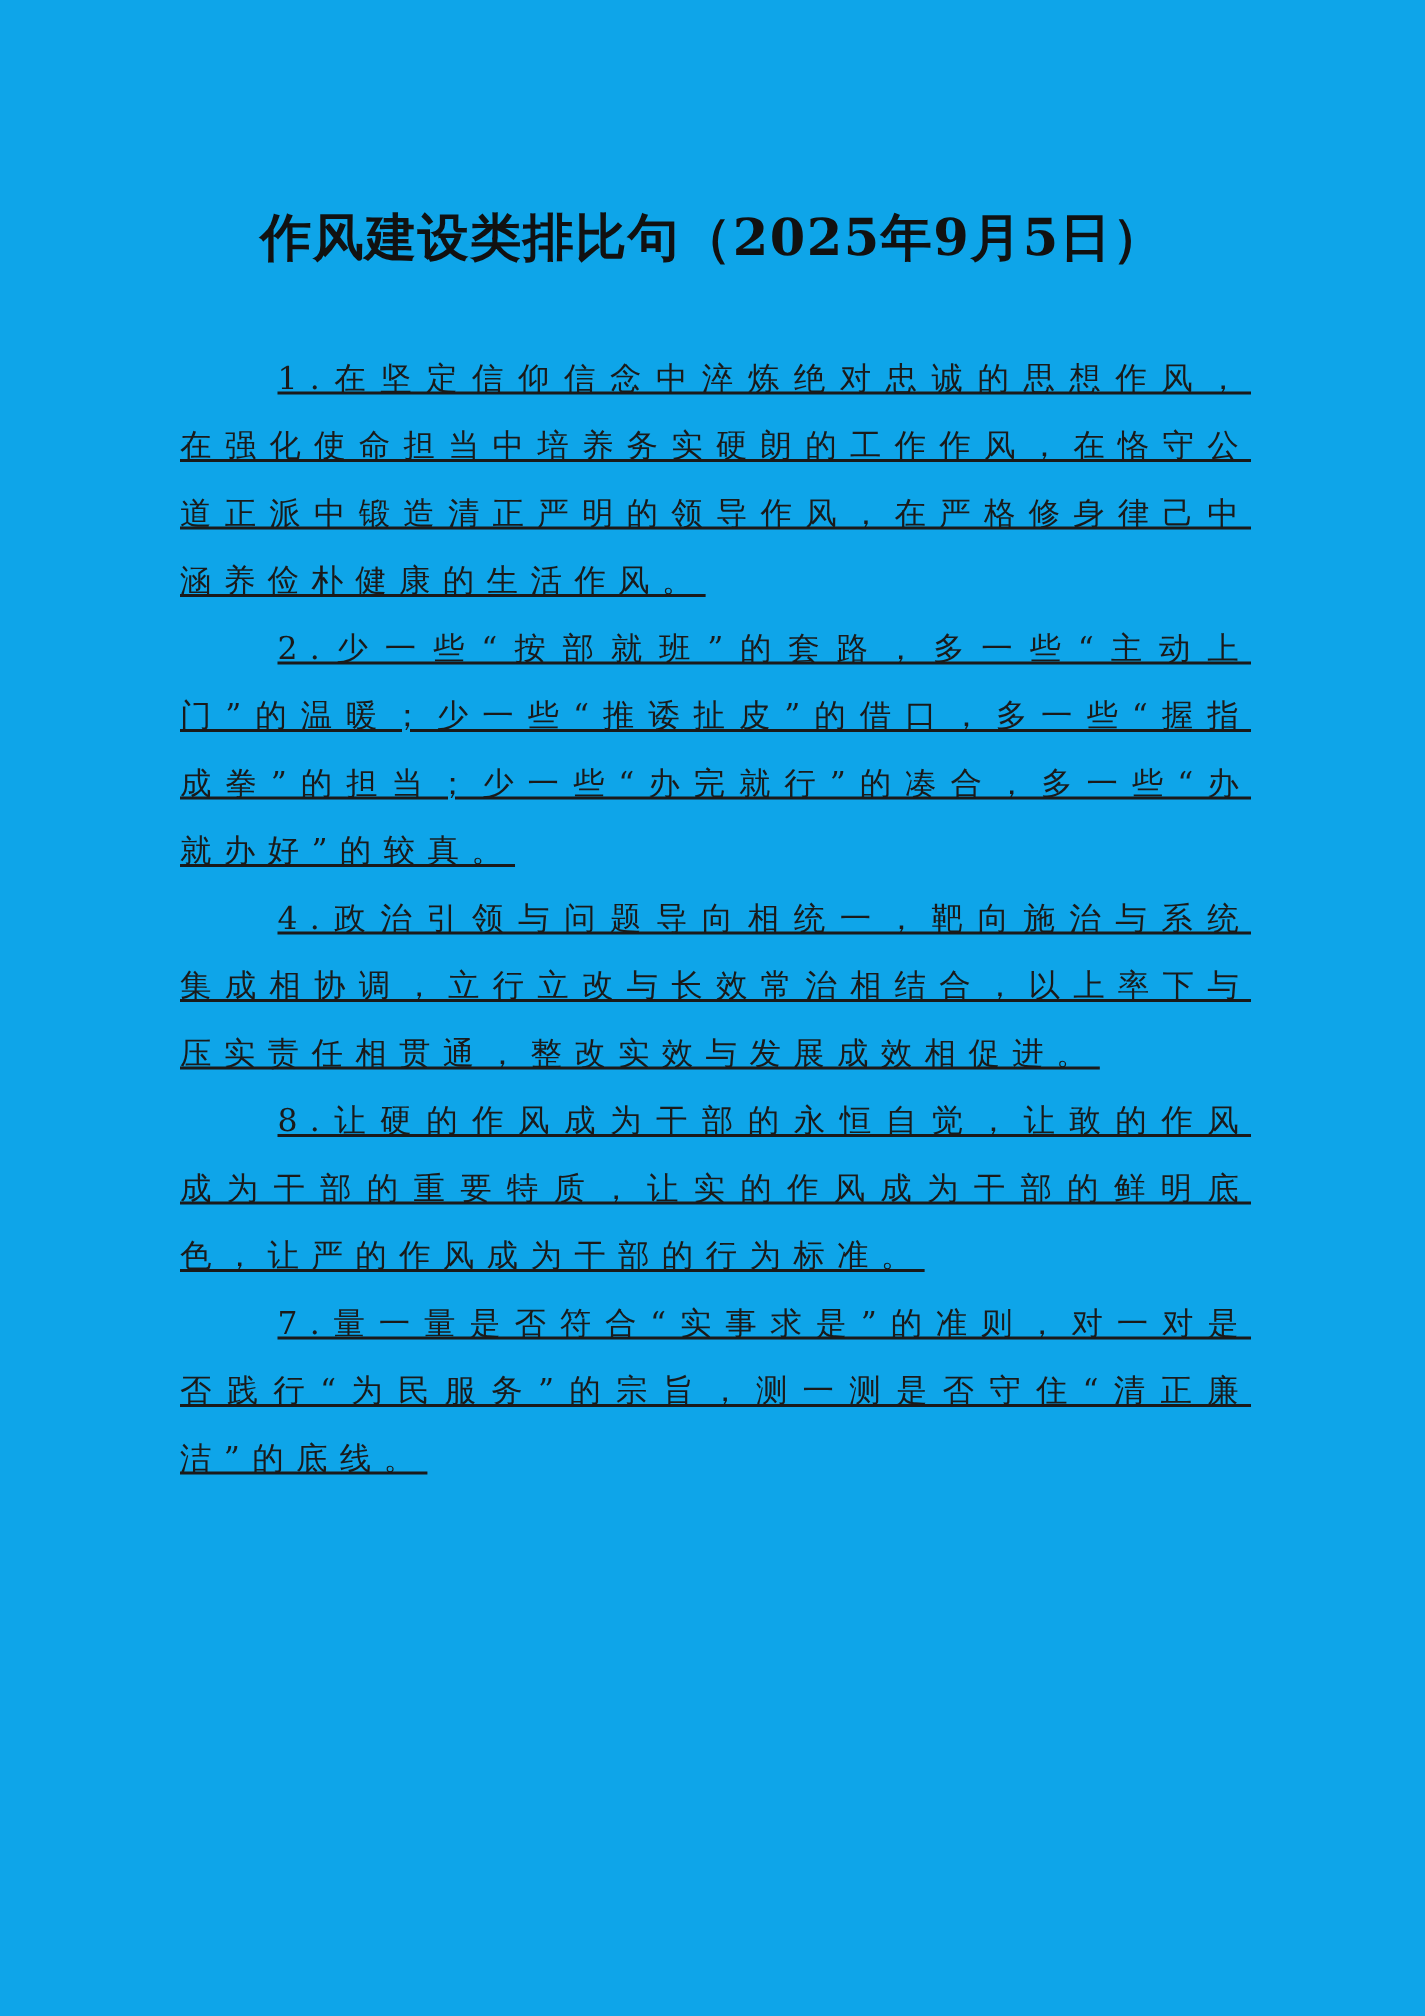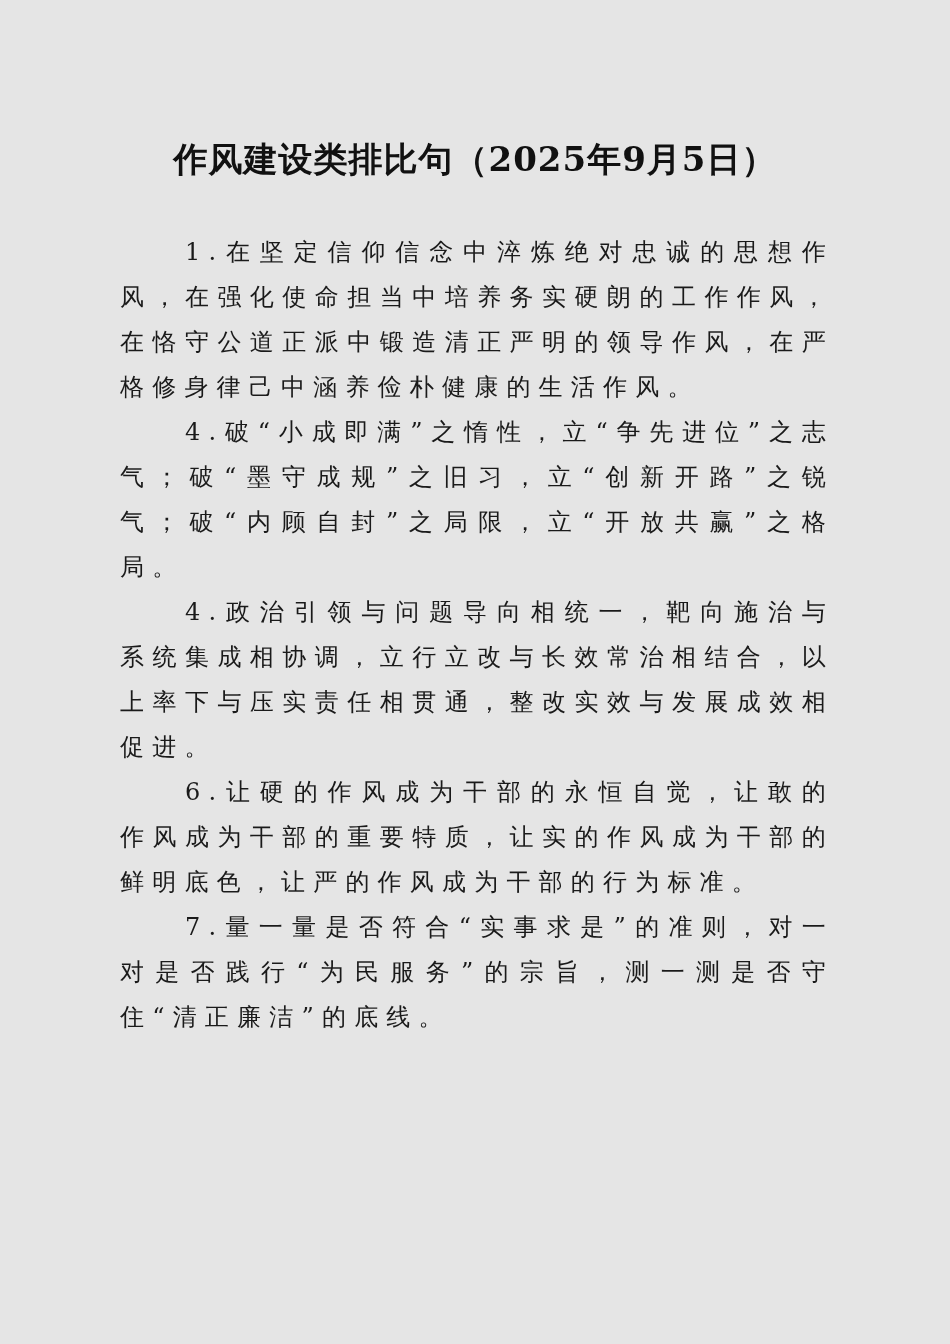--- a/index.html
+++ b/index.html
@@ -13,21 +13,21 @@
       position: relative;
       overflow: hidden;
       color: #1a1a1a;
     }
     .page {
       position: absolute;
       left: 0;
       top: 0;
       width: 950px;
       height: 1344px;
-      background: #e5e5e5;
+      background: #0ea5e9;
     }
     .title {
       position: absolute;
       top: 135px;
       left: 0;
       width: 950px;
       text-align: center;
       font-family: "DejaVu Serif", "Liberation Serif", serif;
       font-weight: bold;
       font-size: 34px;
@@ -38,35 +38,36 @@
     }
     .body {
       position: absolute;
       top: 230px;
       left: 120px;
       width: 714px;
     }
     .para {
       margin: 0;
       font-family: "DejaVu Serif", "Liberation Serif", serif;
-      font-size: 24px;
+      font-size: 21px;
       line-height: 45px;
       letter-spacing: 8.2px;
       text-indent: 65px;
       text-align: justify;
       color: #1a1a1a;
       word-break: break-all;
+      text-decoration: underline;
     }
   </style>
 </head>
 <body>
 
 <div class="page">
   <h1 class="title">作风建设类排比句（2025年9月5日）</h1>
 
   <div class="body">
     <p class="para">1.在坚定信仰信念中淬炼绝对忠诚的思想作风，在强化使命担当中培养务实硬朗的工作作风，在恪守公道正派中锻造清正严明的领导作风，在严格修身律己中涵养俭朴健康的生活作风。</p>
-    <p class="para">4.破“小成即满”之惰性，立“争先进位”之志气；破“墨守成规”之旧习，立“创新开路”之锐气；破“内顾自封”之局限，立“开放共赢”之格局。</p>
+    <p class="para">2.少一些“按部就班”的套路，多一些“主动上门”的温暖；少一些“推诿扯皮”的借口，多一些“握指成拳”的担当；少一些“办完就行”的凑合，多一些“办就办好”的较真。</p>
     <p class="para">4.政治引领与问题导向相统一，靶向施治与系统集成相协调，立行立改与长效常治相结合，以上率下与压实责任相贯通，整改实效与发展成效相促进。</p>
-    <p class="para">6.让硬的作风成为干部的永恒自觉，让敢的作风成为干部的重要特质，让实的作风成为干部的鲜明底色，让严的作风成为干部的行为标准。</p>
+    <p class="para">8.让硬的作风成为干部的永恒自觉，让敢的作风成为干部的重要特质，让实的作风成为干部的鲜明底色，让严的作风成为干部的行为标准。</p>
     <p class="para">7.量一量是否符合“实事求是”的准则，对一对是否践行“为民服务”的宗旨，测一测是否守住“清正廉洁”的底线。</p>
   </div>
 </div>
 
 </body></html>

